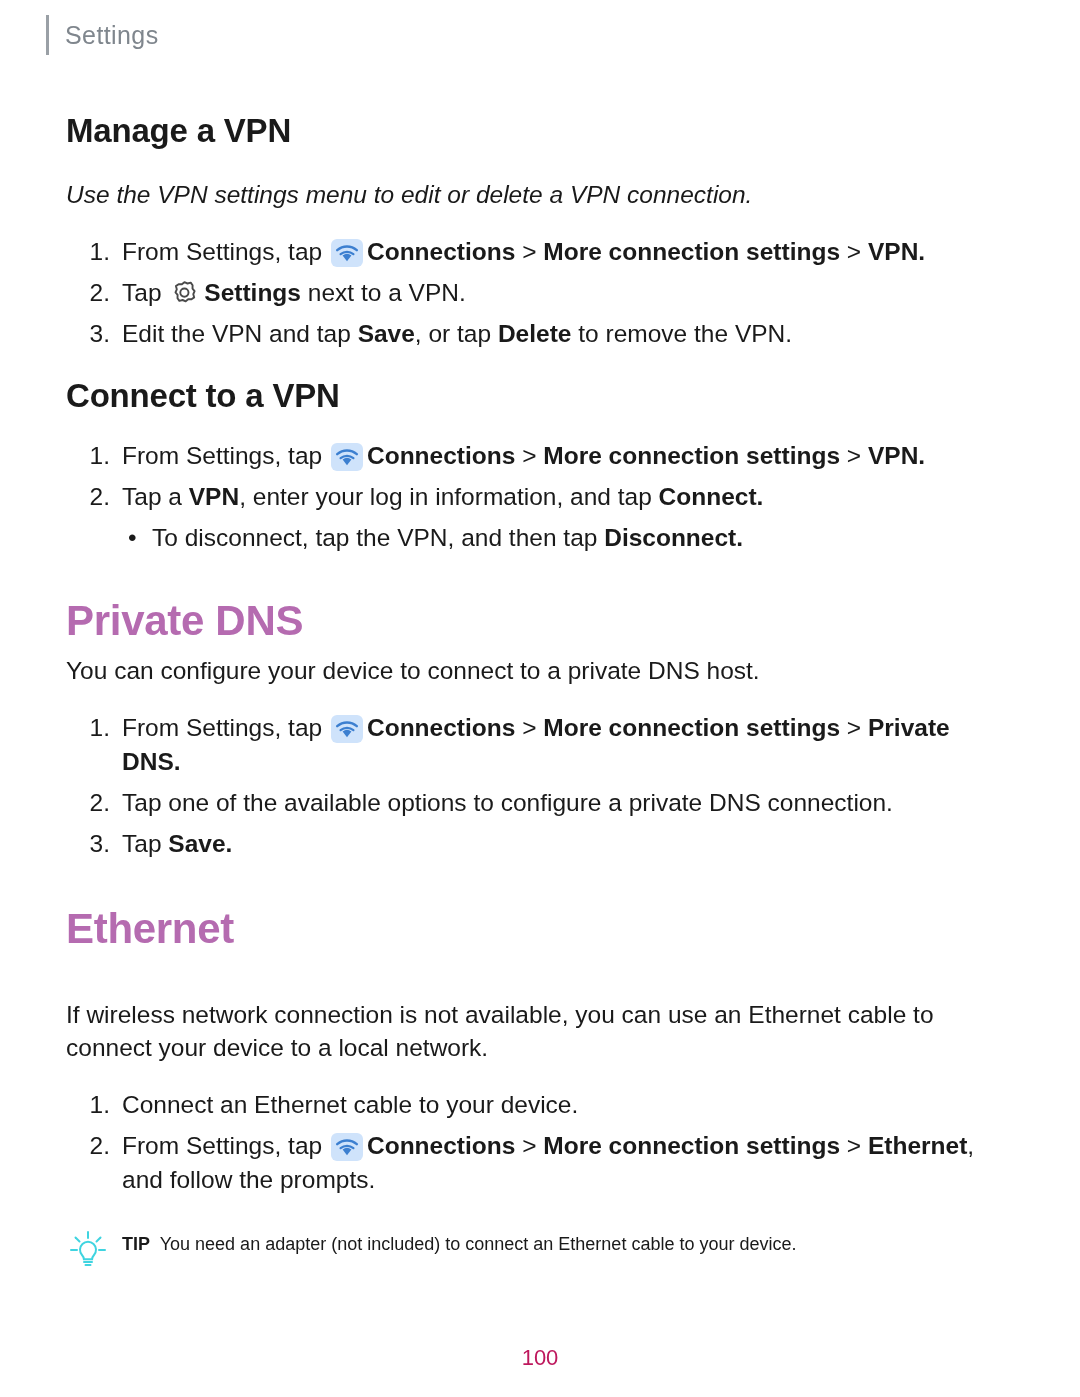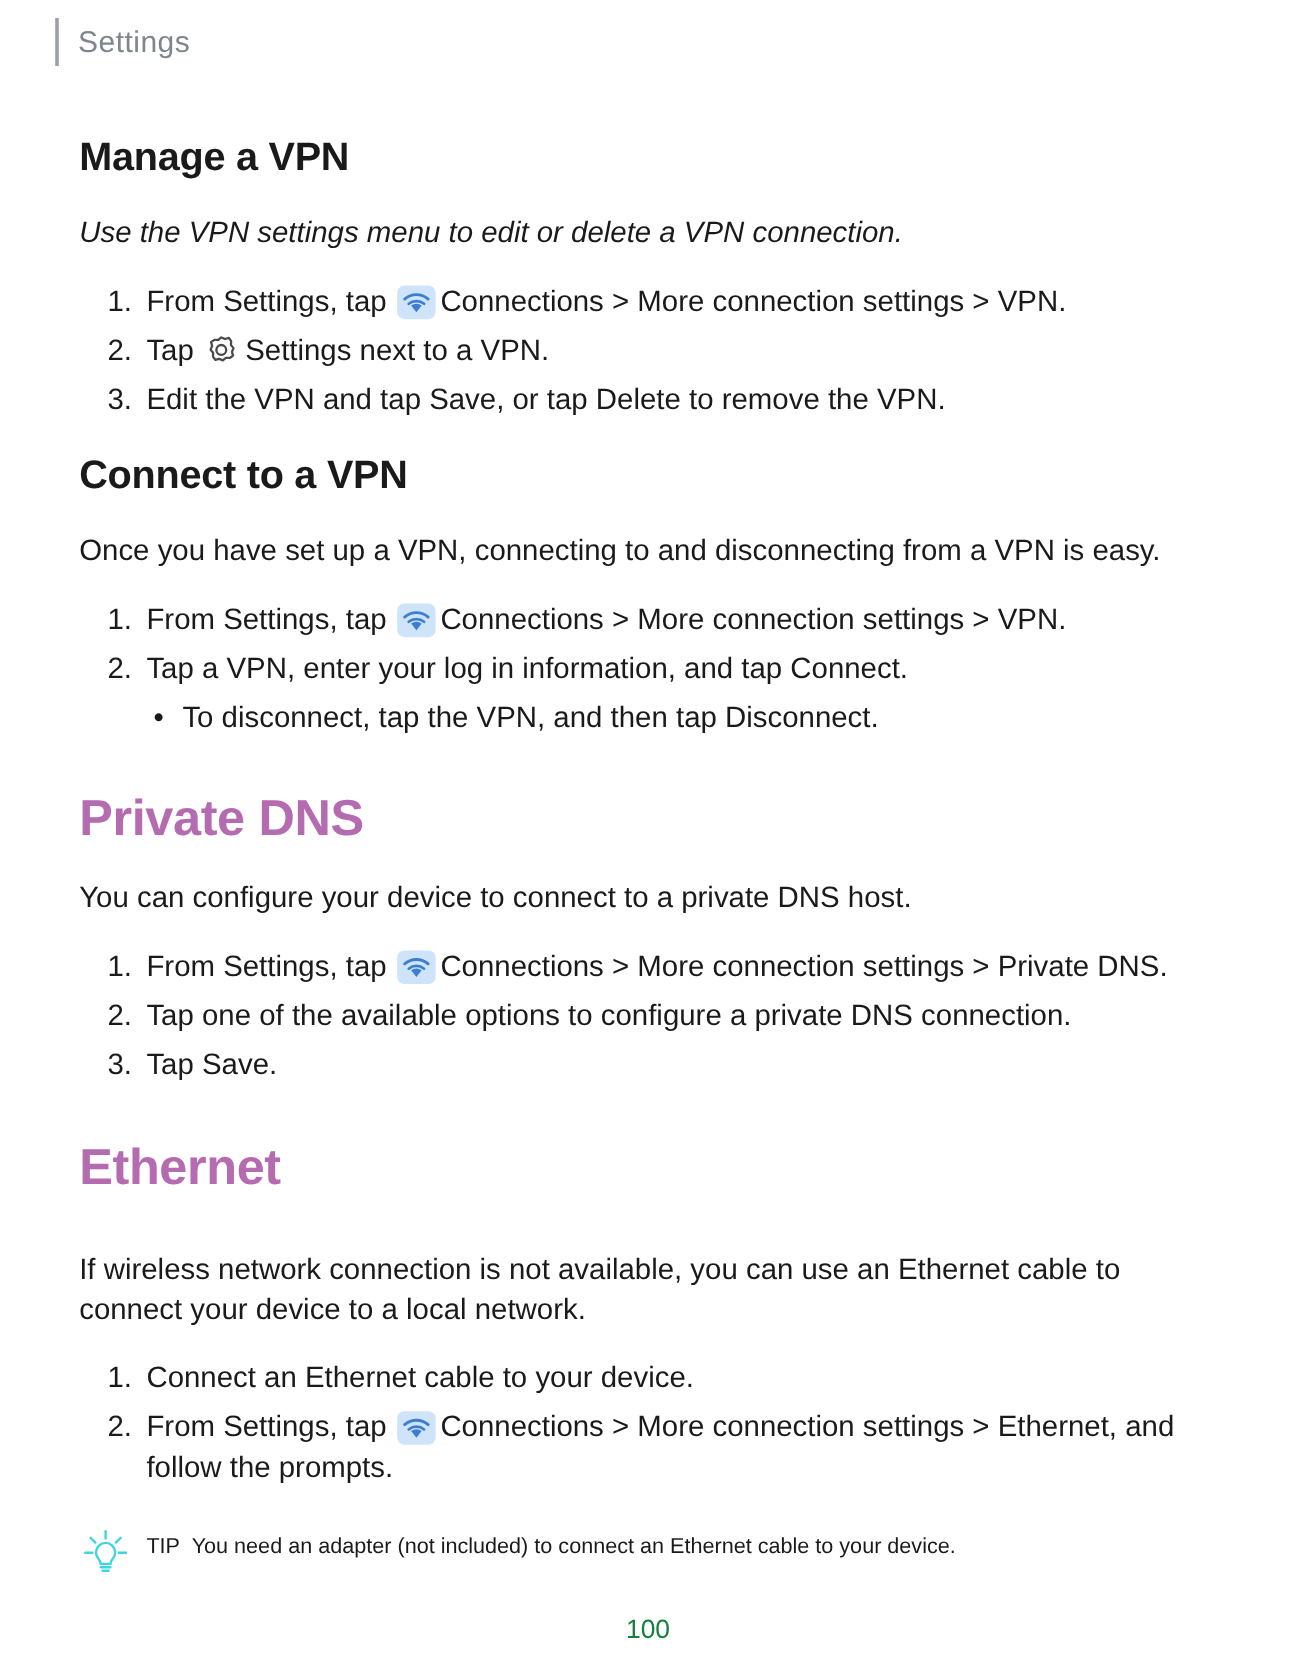--- a/index.html
+++ b/index.html
@@ -93,21 +93,21 @@
     font-size: 24.5px;
     line-height: 34px;
     padding-left: 86px;
     margin-bottom: 6px;
   }
   ul.bullets > li .dot {
     position: absolute;
     left: 62px;
     top: 0;
   }
-  b { font-weight: normal; }
+  b { font-weight: bold; }
   .wifi-badge {
     width: 32px;
     height: 28px;
     border-radius: 6px;
     background: #cfe3fb;
     position: relative;
     display: inline-block;
     vertical-align: -7px;
     margin: 0 4px 0 2px;
   }
@@ -136,21 +136,21 @@
   }
 
   
   .folio {
     position: absolute;
     bottom: 26px;
     left: 0;
     width: 1080px;
     text-align: center;
     font-size: 22px;
-    color: #15803d;
+    color: #be185d;
   }
 </style>
 </head>
 <body>
 
 <div class="page">
 
   <div class="running-header">
     <div class="rule"></div>
     <div class="label">Settings</div>
@@ -169,35 +169,34 @@
         <li><span class="num">2.</span>Tap <span class="gear-ic"><svg width="30" height="30" viewBox="0 0 30 30">
               <g fill="none" stroke="#4a4a4a" stroke-width="1.9" stroke-linejoin="round">
                 <path d="M15 4.2 l3.1 1.3 3.2 -0.9 1.9 2.7 -0.1 3.3 2.1 2.5 -1.3 3.1 0.9 3.2 -2.7 1.9 -3.3 -0.1 -2.5 2.1 -3.1 -1.3 -3.2 0.9 -1.9 -2.7 0.1 -3.3 -2.1 -2.5 1.3 -3.1 -0.9 -3.2 2.7 -1.9 3.3 0.1 z" transform="translate(-0.6,0)"></path>
                 <circle cx="14.4" cy="14.6" r="4.1"></circle>
               </g>
             </svg></span><b>Settings</b> next to a VPN.</li>
         <li><span class="num">3.</span>Edit the VPN and tap <b>Save</b>, or tap <b>Delete</b> to remove the VPN.</li>
       </ol>
 
     <h2 class="sect" style="margin-top:26px;">Connect to a VPN</h2>
-    <p class="body" style="margin-top:28px;">Once you have set up a VPN, connecting to and disconnecting from a VPN is easy.</p>
     <ol class="steps" style="margin-top:24px;">
         <li><span class="num">1.</span>From Settings, tap <span class="wifi-badge"><svg width="24" height="19" viewBox="0 0 24 19">
               <path d="M12 17.2 L7.6 11.6 a7 7 0 0 1 8.8 0 Z" fill="#3c7fd0"></path>
               <path d="M2.2 6.2 a15 15 0 0 1 19.6 0" stroke="#3c7fd0" stroke-width="2.4" fill="none" stroke-linecap="round"></path>
               <path d="M5.6 10.2 a10 10 0 0 1 12.8 0" stroke="#3c7fd0" stroke-width="2.2" fill="none" stroke-linecap="round"></path>
             </svg></span><b>Connections</b> &gt; <b>More connection settings</b> &gt; <b>VPN.</b></li>
         <li><span class="num">2.</span>Tap a <b>VPN</b>, enter your log in information, and tap <b>Connect.</b></li>
       </ol>
     <ul class="bullets" style="margin-top:6px;">
         <li><span class="dot">•</span>To disconnect, tap the VPN, and then tap <b>Disconnect.</b></li>
       </ul>
 
     <h1 class="big" style="margin-top:42px;">Private DNS</h1>
-    <p class="body" style="margin-top:26px;">You can configure your device to connect to a private DNS host.</p>
+    <p class="body" style="margin-top:9px;">You can configure your device to connect to a private DNS host.</p>
     <ol class="steps" style="margin-top:24px;">
         <li><span class="num">1.</span>From Settings, tap <span class="wifi-badge"><svg width="24" height="19" viewBox="0 0 24 19">
               <path d="M12 17.2 L7.6 11.6 a7 7 0 0 1 8.8 0 Z" fill="#3c7fd0"></path>
               <path d="M2.2 6.2 a15 15 0 0 1 19.6 0" stroke="#3c7fd0" stroke-width="2.4" fill="none" stroke-linecap="round"></path>
               <path d="M5.6 10.2 a10 10 0 0 1 12.8 0" stroke="#3c7fd0" stroke-width="2.2" fill="none" stroke-linecap="round"></path>
             </svg></span><b>Connections</b> &gt; <b>More connection settings</b> &gt; <b>Private DNS.</b></li>
         <li><span class="num">2.</span>Tap one of the available options to configure a private DNS connection.</li>
         <li><span class="num">3.</span>Tap <b>Save.</b></li>
       </ol>
 

